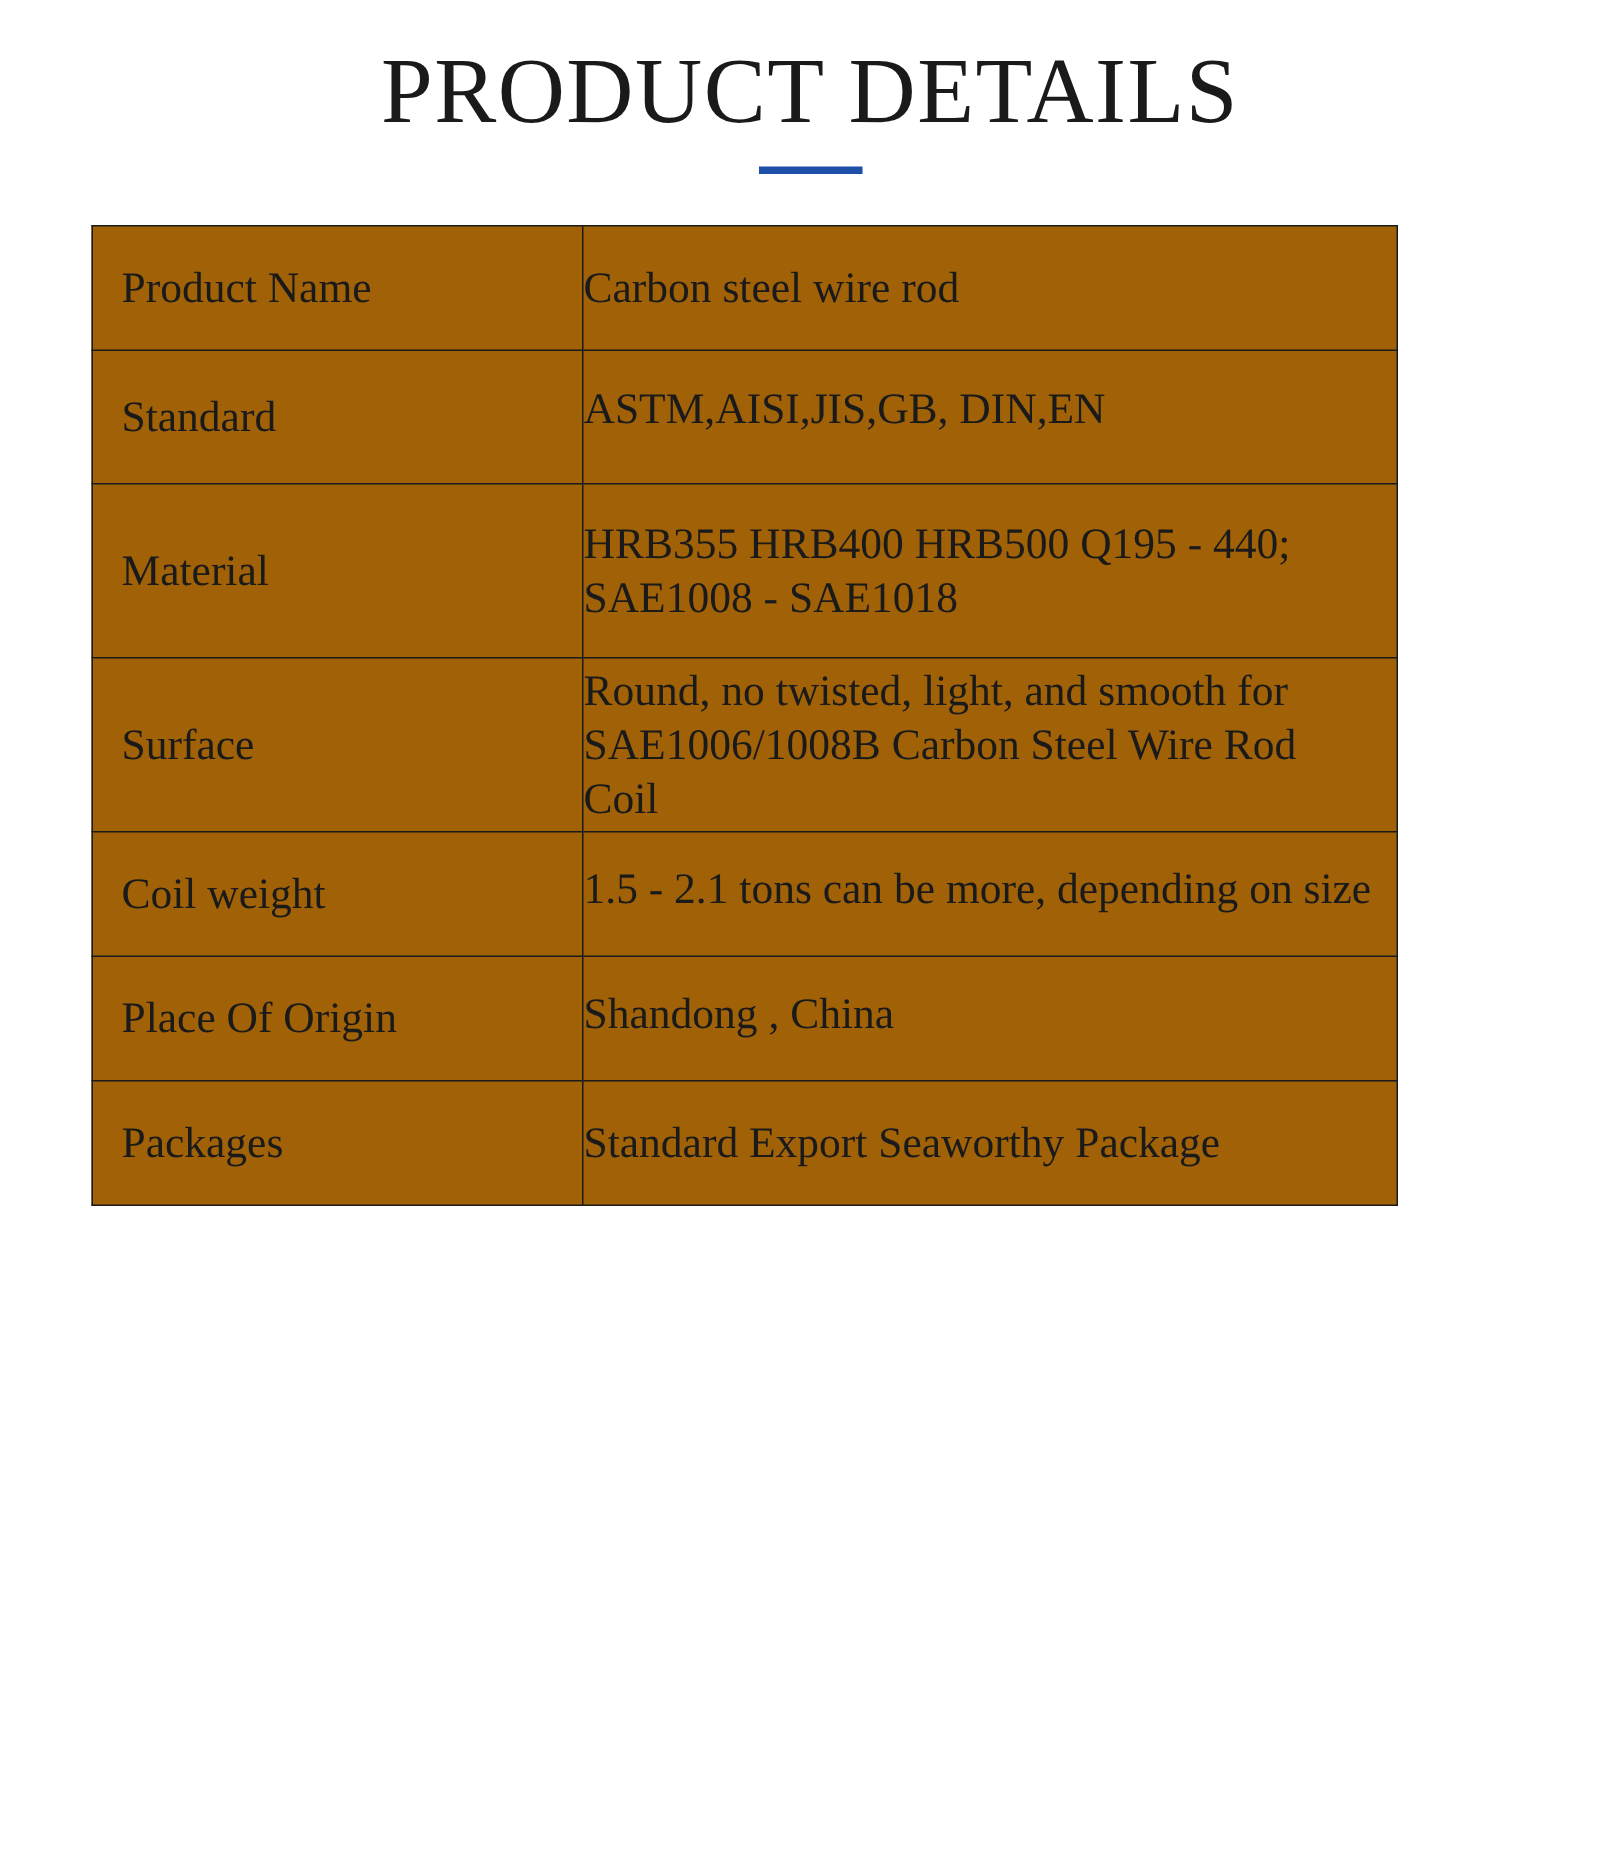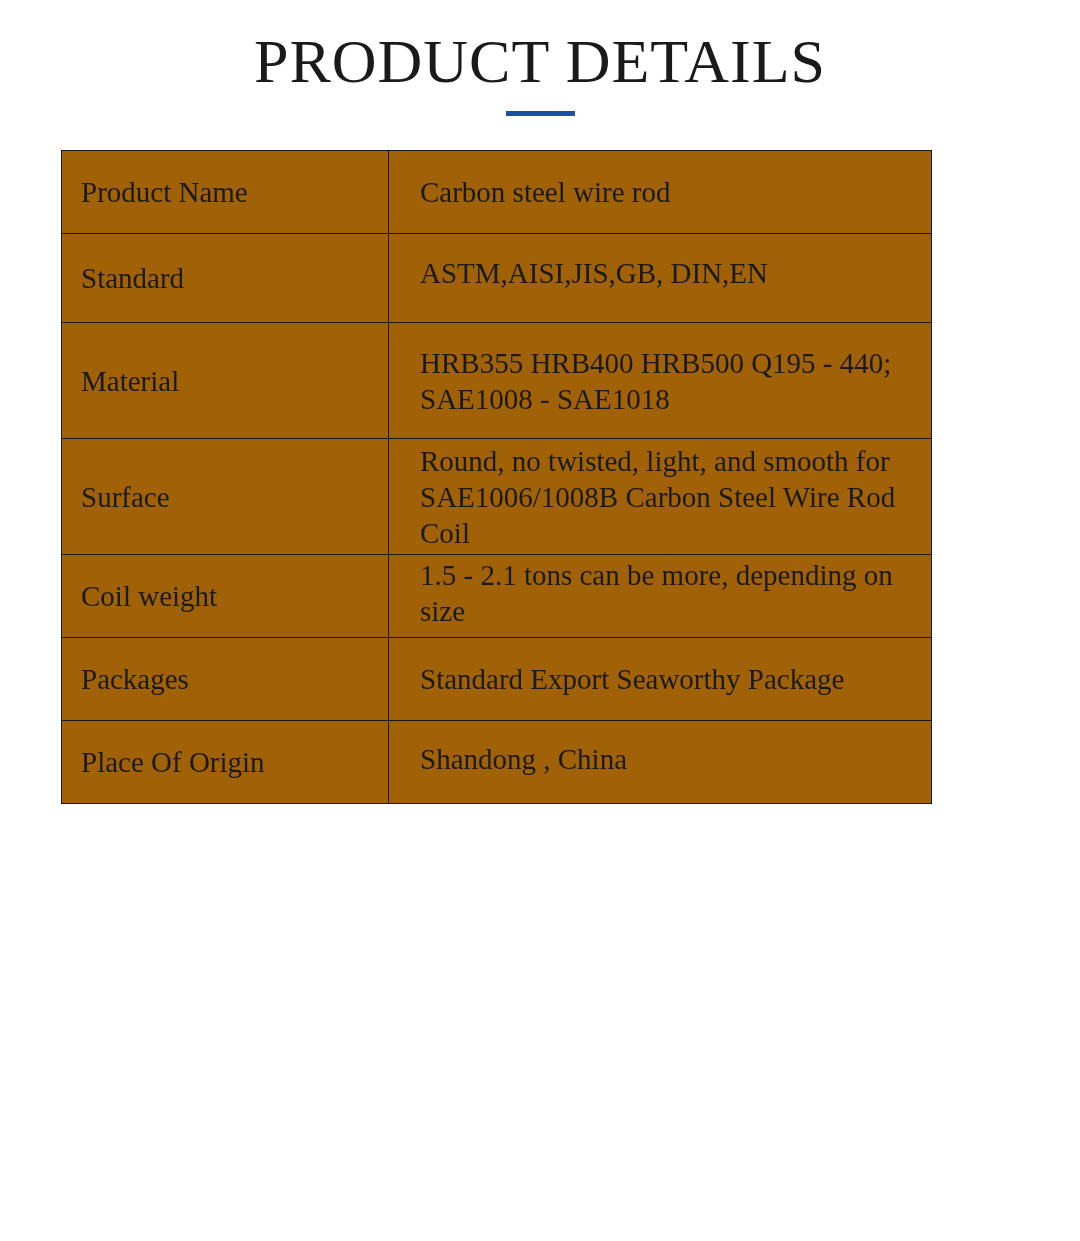--- a/index.html
+++ b/index.html
@@ -57,21 +57,20 @@
       font-size: 29px;
       line-height: 36px;
       color: #1a1a1a;
     }
     .spec-table td.label-cell {
       width: 327px;
       padding-left: 19px;
       padding-right: 10px;
     }
     .spec-table td.value-cell {
-      padding-left: 31px;
       padding-right: 14px;
     }
     .label-text, .value-text {
       white-space: pre-line;
       display: block;
     }
   </style>
 </head>
 <body>
 
@@ -119,28 +118,28 @@
     <tr style="height:83px">
       <td class="label-cell">
           <span class="label-text">Coil weight</span>
         </td>
       <td class="value-cell">
           <span class="value-text" style="margin-top:-6px">1.5 - 2.1 tons can be more, depending on size</span>
         </td>
     </tr>
     <tr style="height:83px">
       <td class="label-cell">
+          <span class="label-text">Place Of Origin</span>
+        </td>
+      <td class="value-cell">
+          <span class="value-text" style="margin-top:-6px">Shandong , China</span>
+        </td>
+    </tr>
+    <tr style="height:83px">
+      <td class="label-cell">
           <span class="label-text">Packages</span>
         </td>
       <td class="value-cell">
           <span class="value-text">Standard Export Seaworthy Package</span>
         </td>
     </tr>
-    <tr style="height:83px">
-      <td class="label-cell">
-          <span class="label-text">Place Of Origin</span>
-        </td>
-      <td class="value-cell">
-          <span class="value-text" style="margin-top:-6px">Shandong , China</span>
-        </td>
-    </tr>
   </tbody>
 </table>
 
 </body></html>

